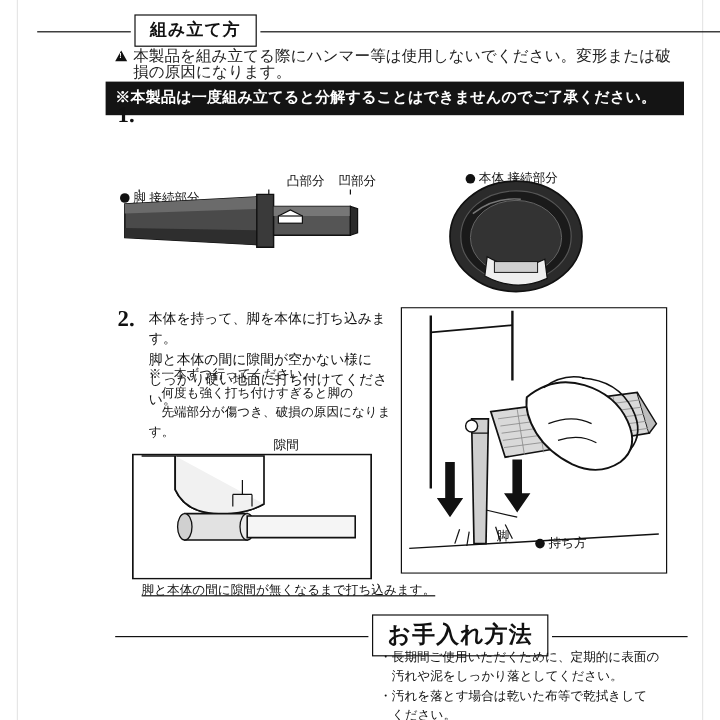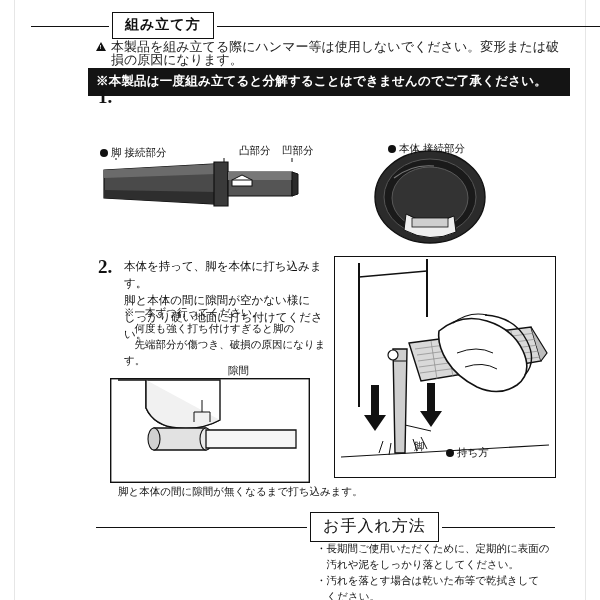--- a/index.html
+++ b/index.html
@@ -205,31 +205,32 @@
     left: 110px;
     top: 378px;
     width: 200px;
     height: 105px;
   }
   .gap-caption {
     position: absolute;
     left: 118px;
     top: 485px;
     font-size: 10.5px;
+    text-decoration: underline;
   }
 
   
   .care-tab {
     position: absolute;
     left: 310px;
     top: 512px;
     border: 1.5px solid #111;
     padding: 3px 12px 4px 12px;
-    font-size: 16px;
-    font-weight: normal;
+    font-size: 19px;
+    font-weight: bold;
     background: #fff;
     letter-spacing: 1px;
   }
   .care-tab::before {
     content: "";
     position: absolute;
     left: -215px;
     top: 50%;
     width: 211px;
     height: 0;
@@ -266,21 +267,21 @@
 
   <div class="caution">
     <span class="warn-tri"></span>
     <span>本製品を組み立てる際にハンマー等は使用しないでください。変形または破損の原因になります。</span>
   </div>
 
   <div class="banner">※本製品は一度組み立てると分解することはできませんのでご了承ください。</div>
 
   <div class="step-num" id="step1-num">1.</div>
 
-  <div class="blabel" style="left:100px; top:146px;justify-content:flex-end;">
+  <div class="blabel" style="left:100px; top:158px;justify-content:flex-end;">
     <span class="dot"></span>
     <span>脚 接続部分</span>
   </div>
   <div class="plain-label" style="left:212px; top:144px;margin-left:27px;">凸部分</div>
   <div class="plain-label" style="left:282px; top:144px;">凹部分</div>
   <div class="blabel" style="left:388px; top:130px;margin-top:12px;">
     <span class="dot"></span>
     <span>本体 接続部分</span>
   </div>
 

